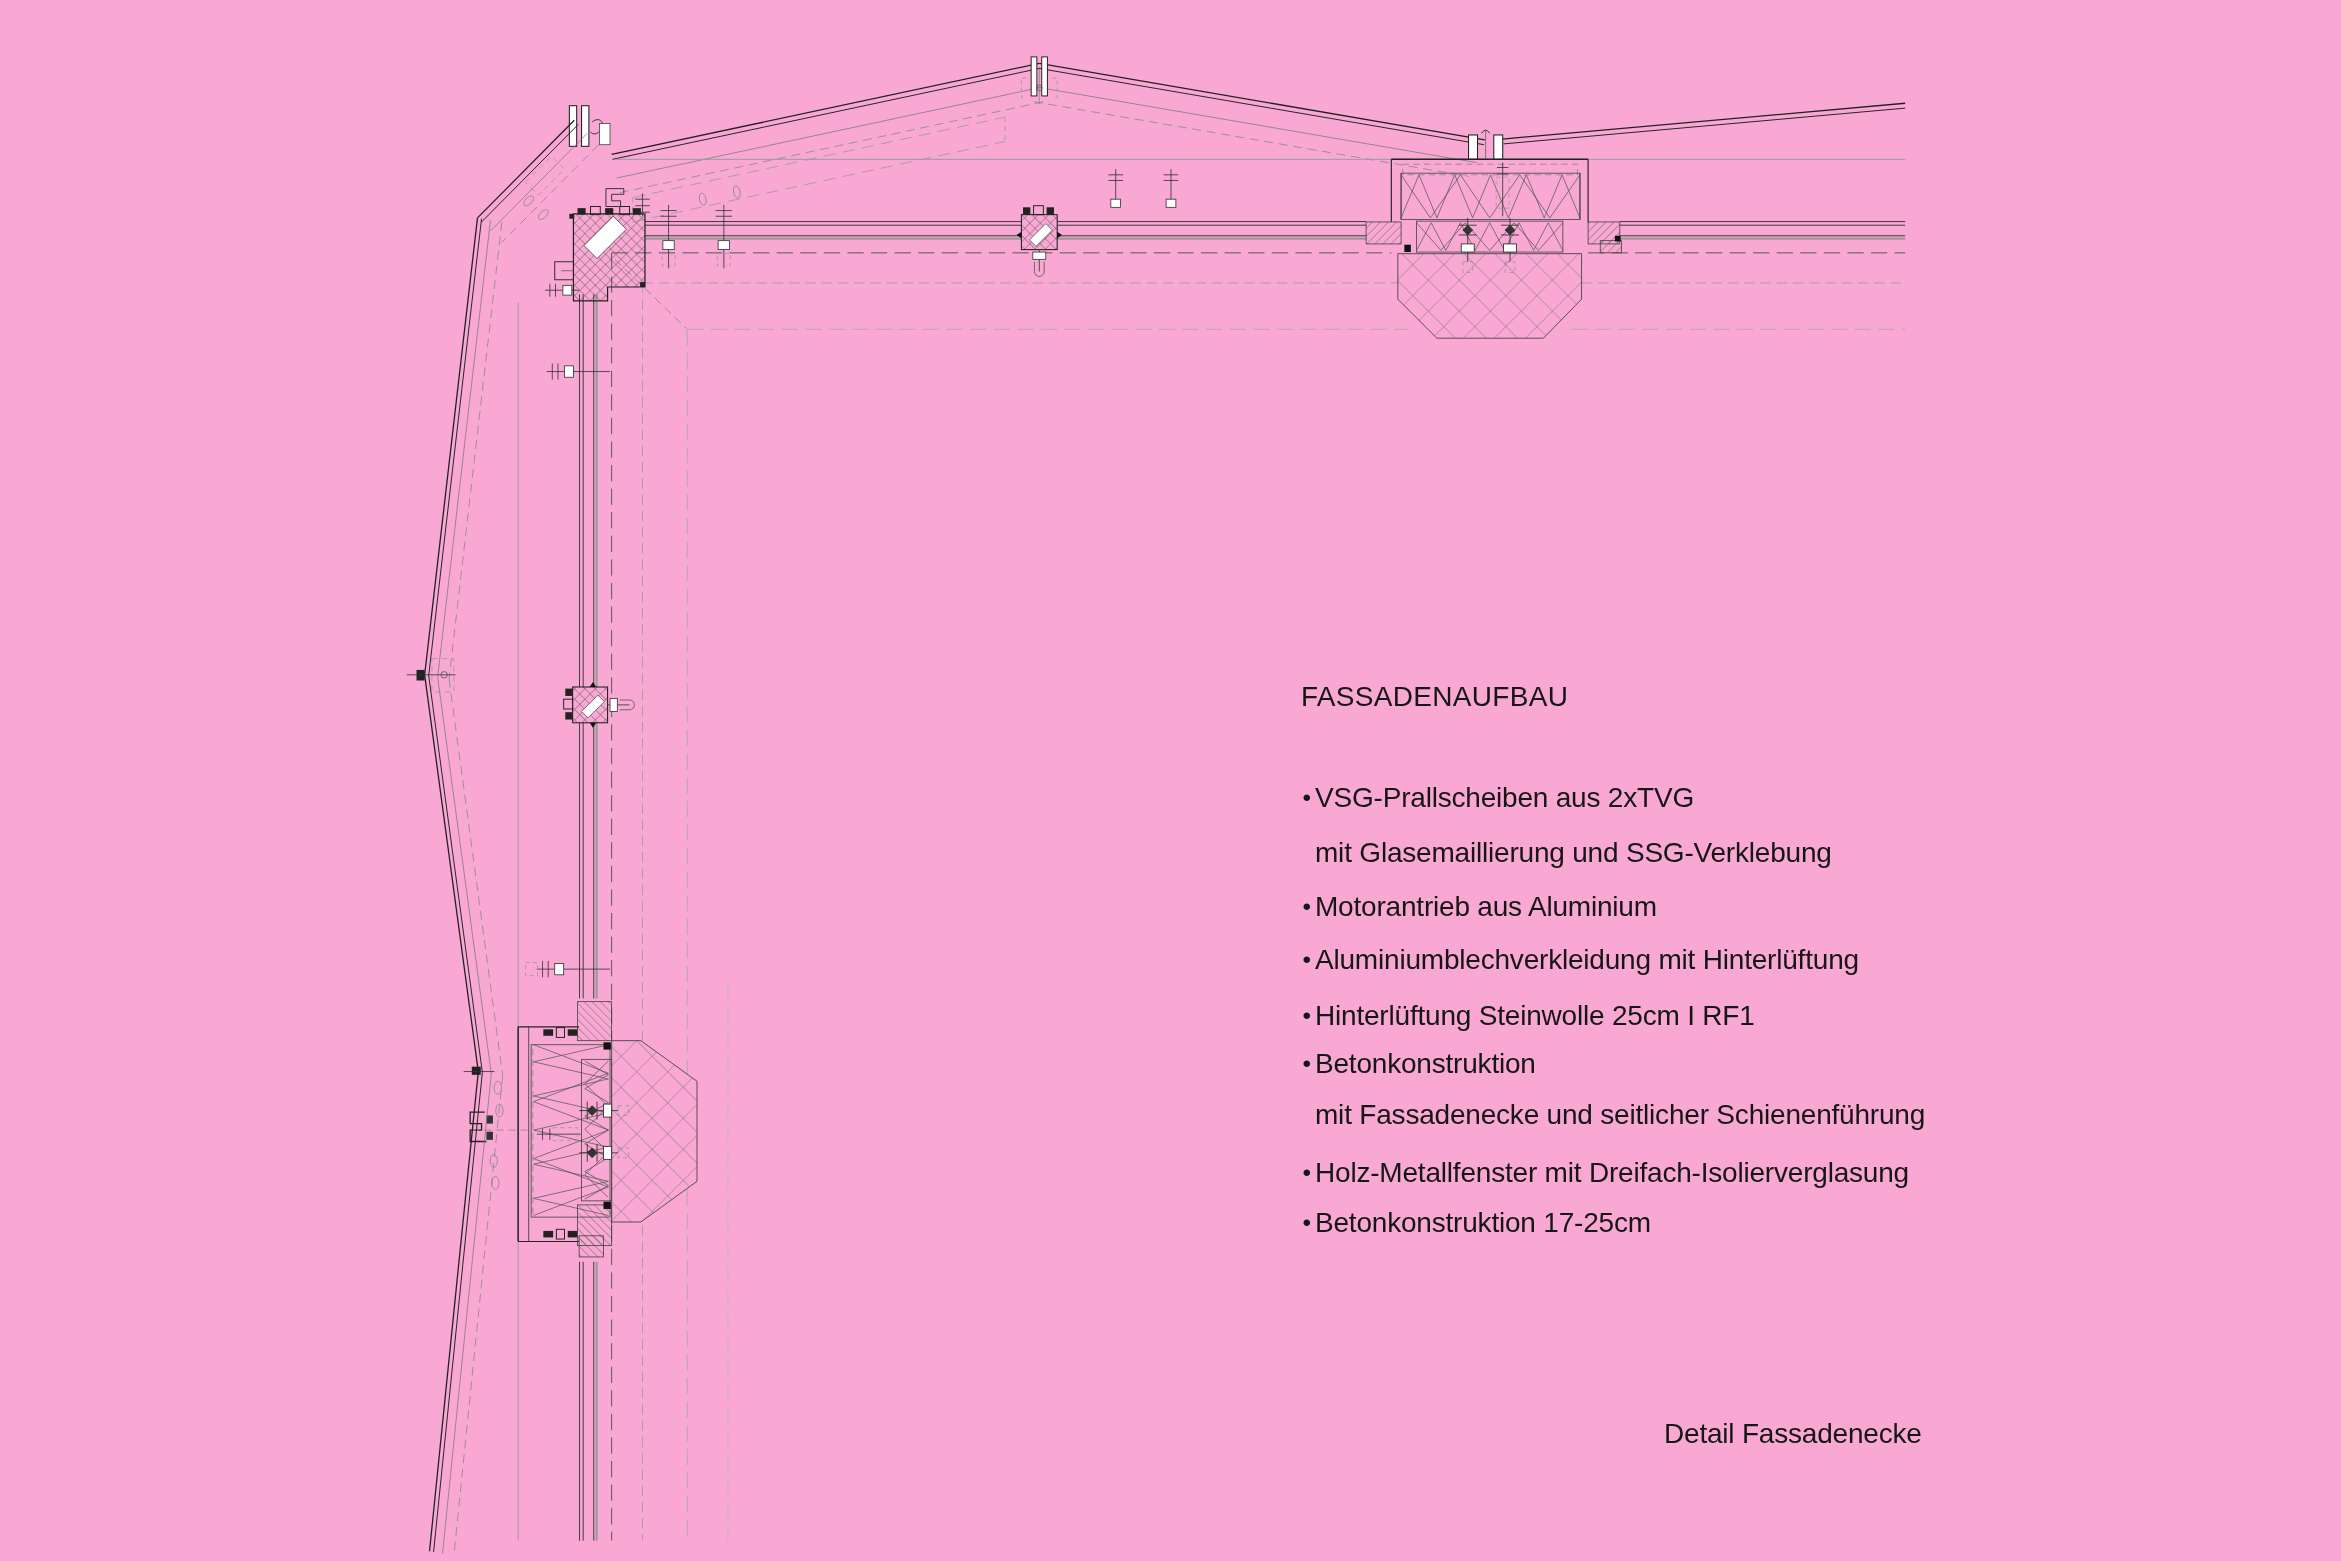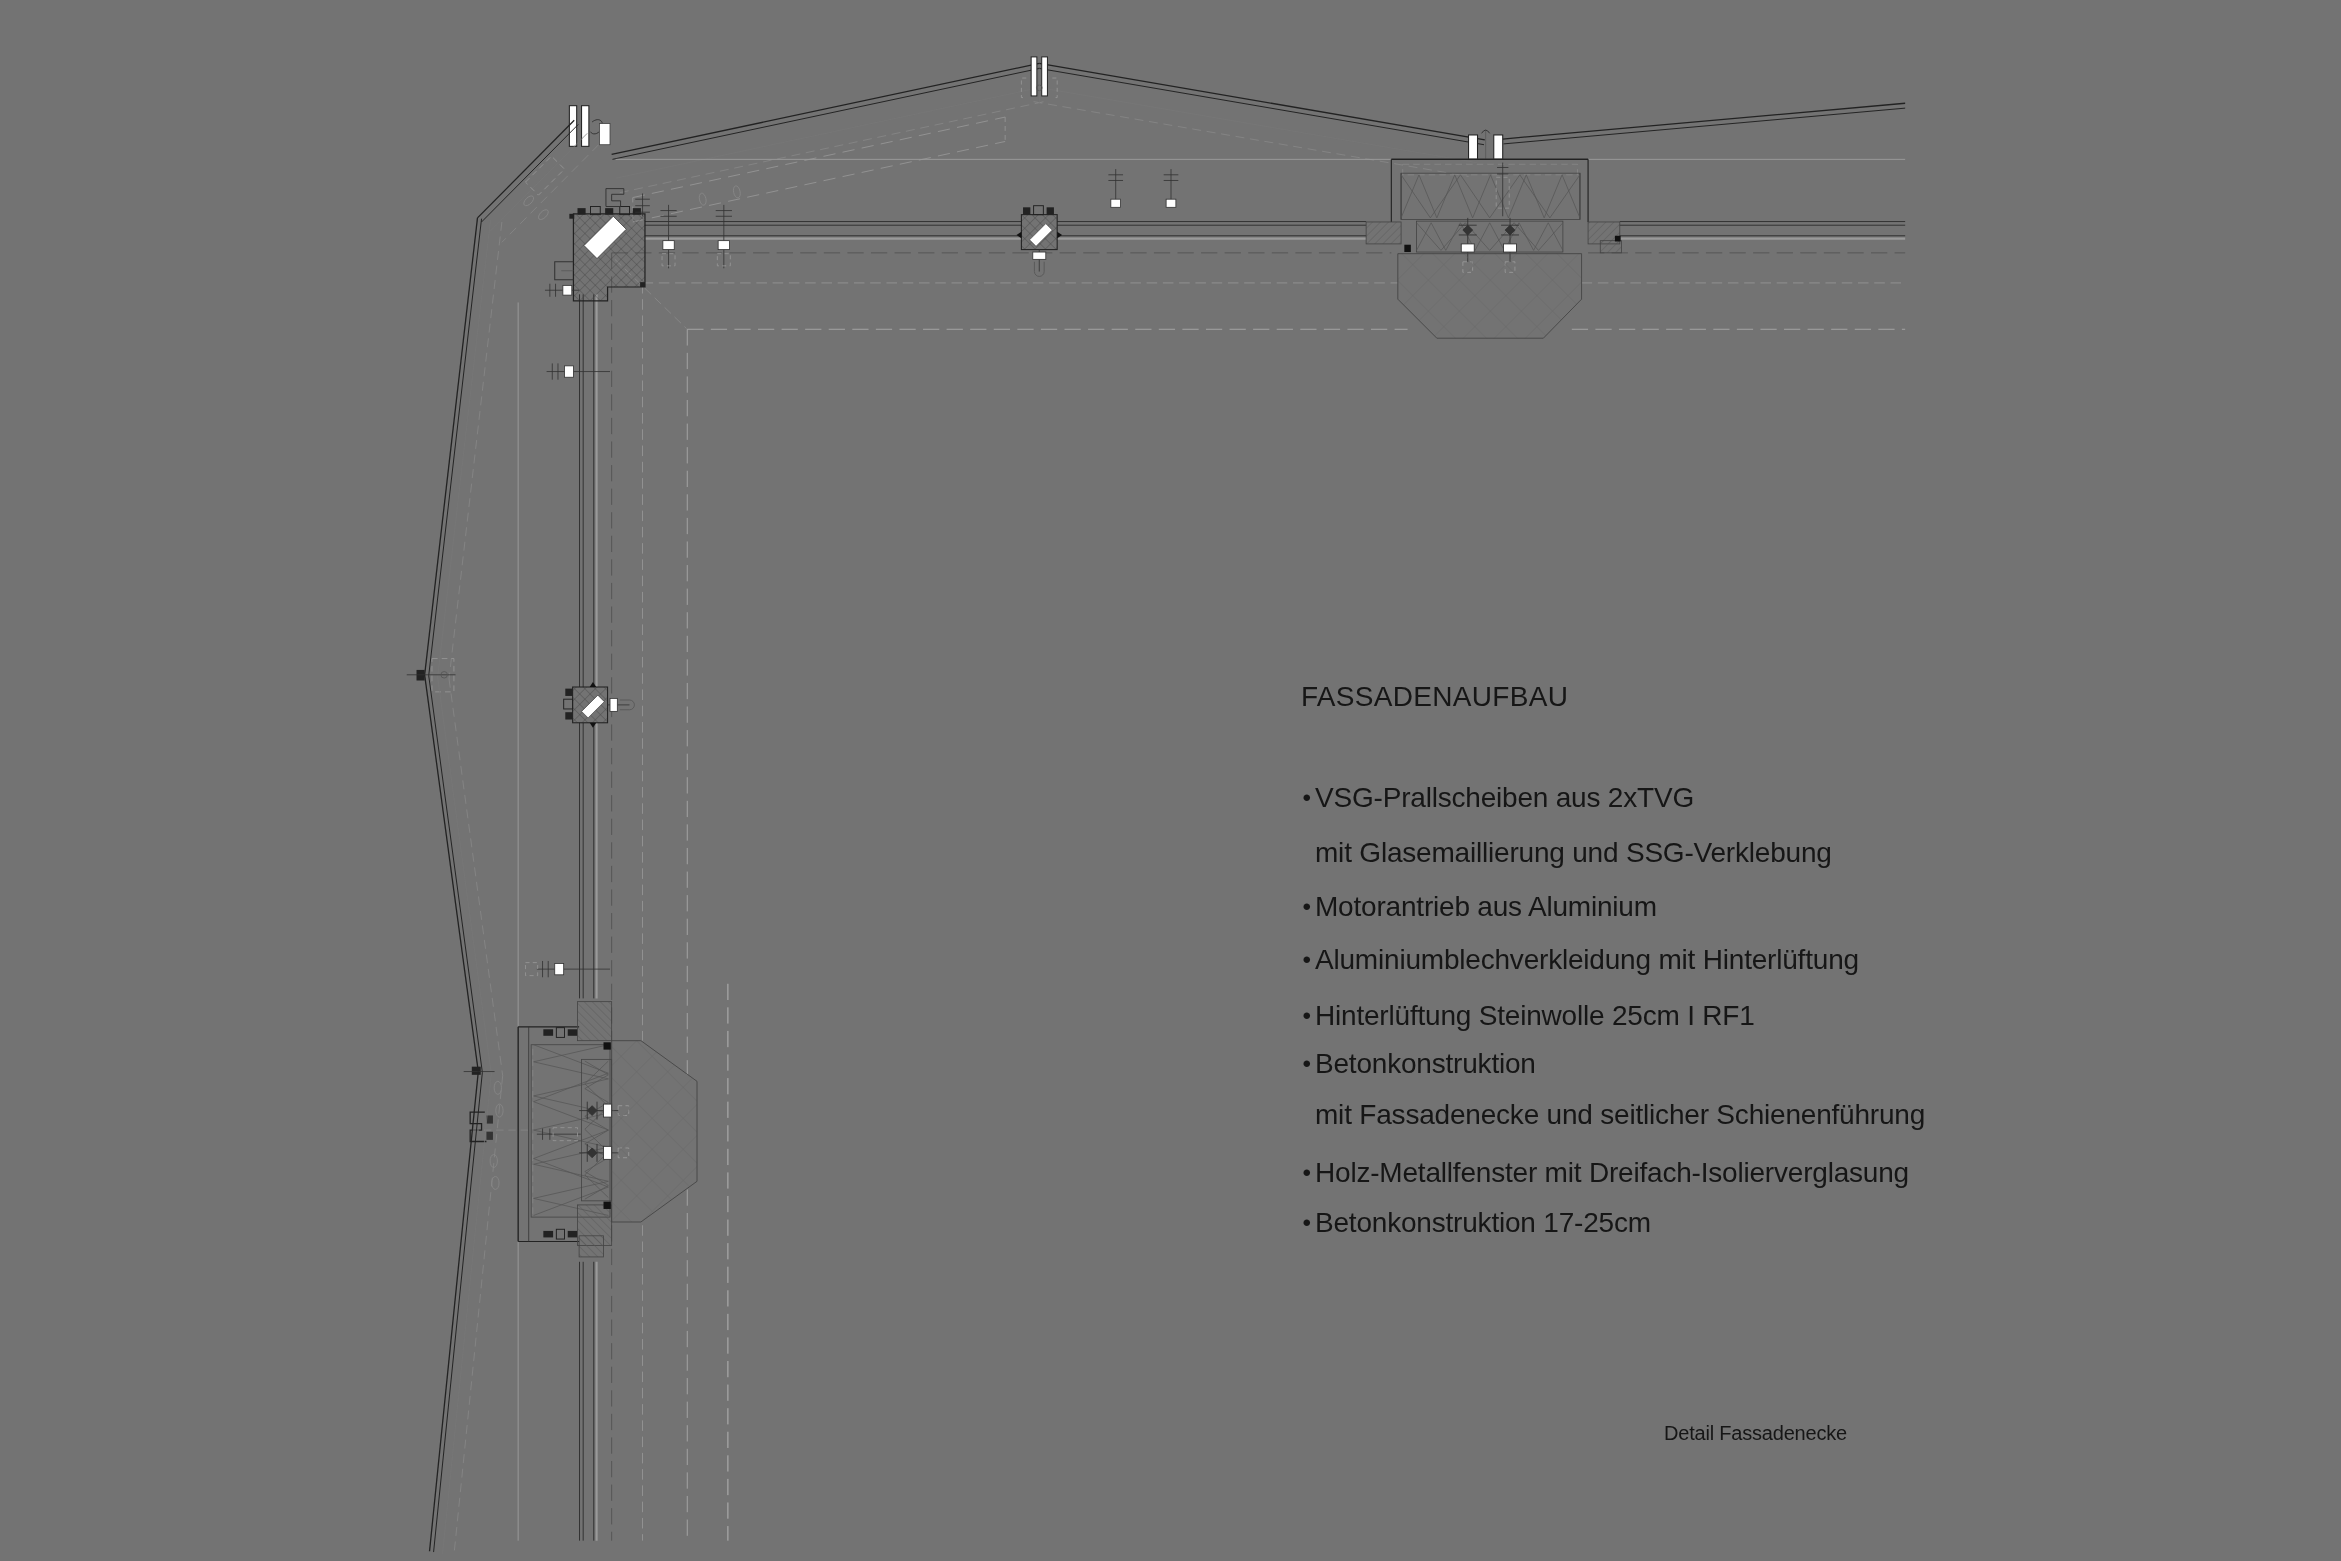--- a/index.html
+++ b/index.html
@@ -1,26 +1,26 @@
 <!DOCTYPE html>
 <html style="font-size:13px"><head>
 <meta charset="utf-8">
 <style>
   html,body{margin:0;padding:0;background:#ffffff;}
-  .stage{position:relative;width:2342px;height:1561px;background:#737373;overflow:hidden;
+  .stage{position:relative;width:2342px;height:1561px;background:#f9a8d4;overflow:hidden;
          font-family:"Liberation Sans", sans-serif;}
   .drawing-svg{position:absolute;left:0;top:0;width:2342px;height:1561px;}
   .legend{position:absolute;left:1301px;top:0;width:732px;color:#161616;}
   .lg-title{position:absolute;left:0;top:680px;font-size:28px;line-height:33px;
             letter-spacing:0.3px;color:#161616;white-space:nowrap;}
   .lg-row{position:absolute;left:0;font-size:28px;line-height:33px;letter-spacing:-0.2px;
           color:#161616;white-space:nowrap;}
   .lg-row .dot{position:absolute;left:1.6px;top:0;font-size:24.4px;}
   .lg-row .txt{margin-left:14px;}
-  .caption{position:absolute;left:1664px;top:1417px;font-size:20px;line-height:33px;
+  .caption{position:absolute;left:1664px;top:1417px;font-size:28px;line-height:33px;
            letter-spacing:-0.2px;color:#161616;white-space:nowrap;}
 </style>
 </head>
 <body>
 
 <div class="stage">
 
 <svg class="drawing-svg" viewBox="0 0 2880 1920" xmlns="http://www.w3.org/2000/svg">
   <defs>
     <pattern id="h45" width="7" height="7" patternUnits="userSpaceOnUse" patternTransform="rotate(45)">

